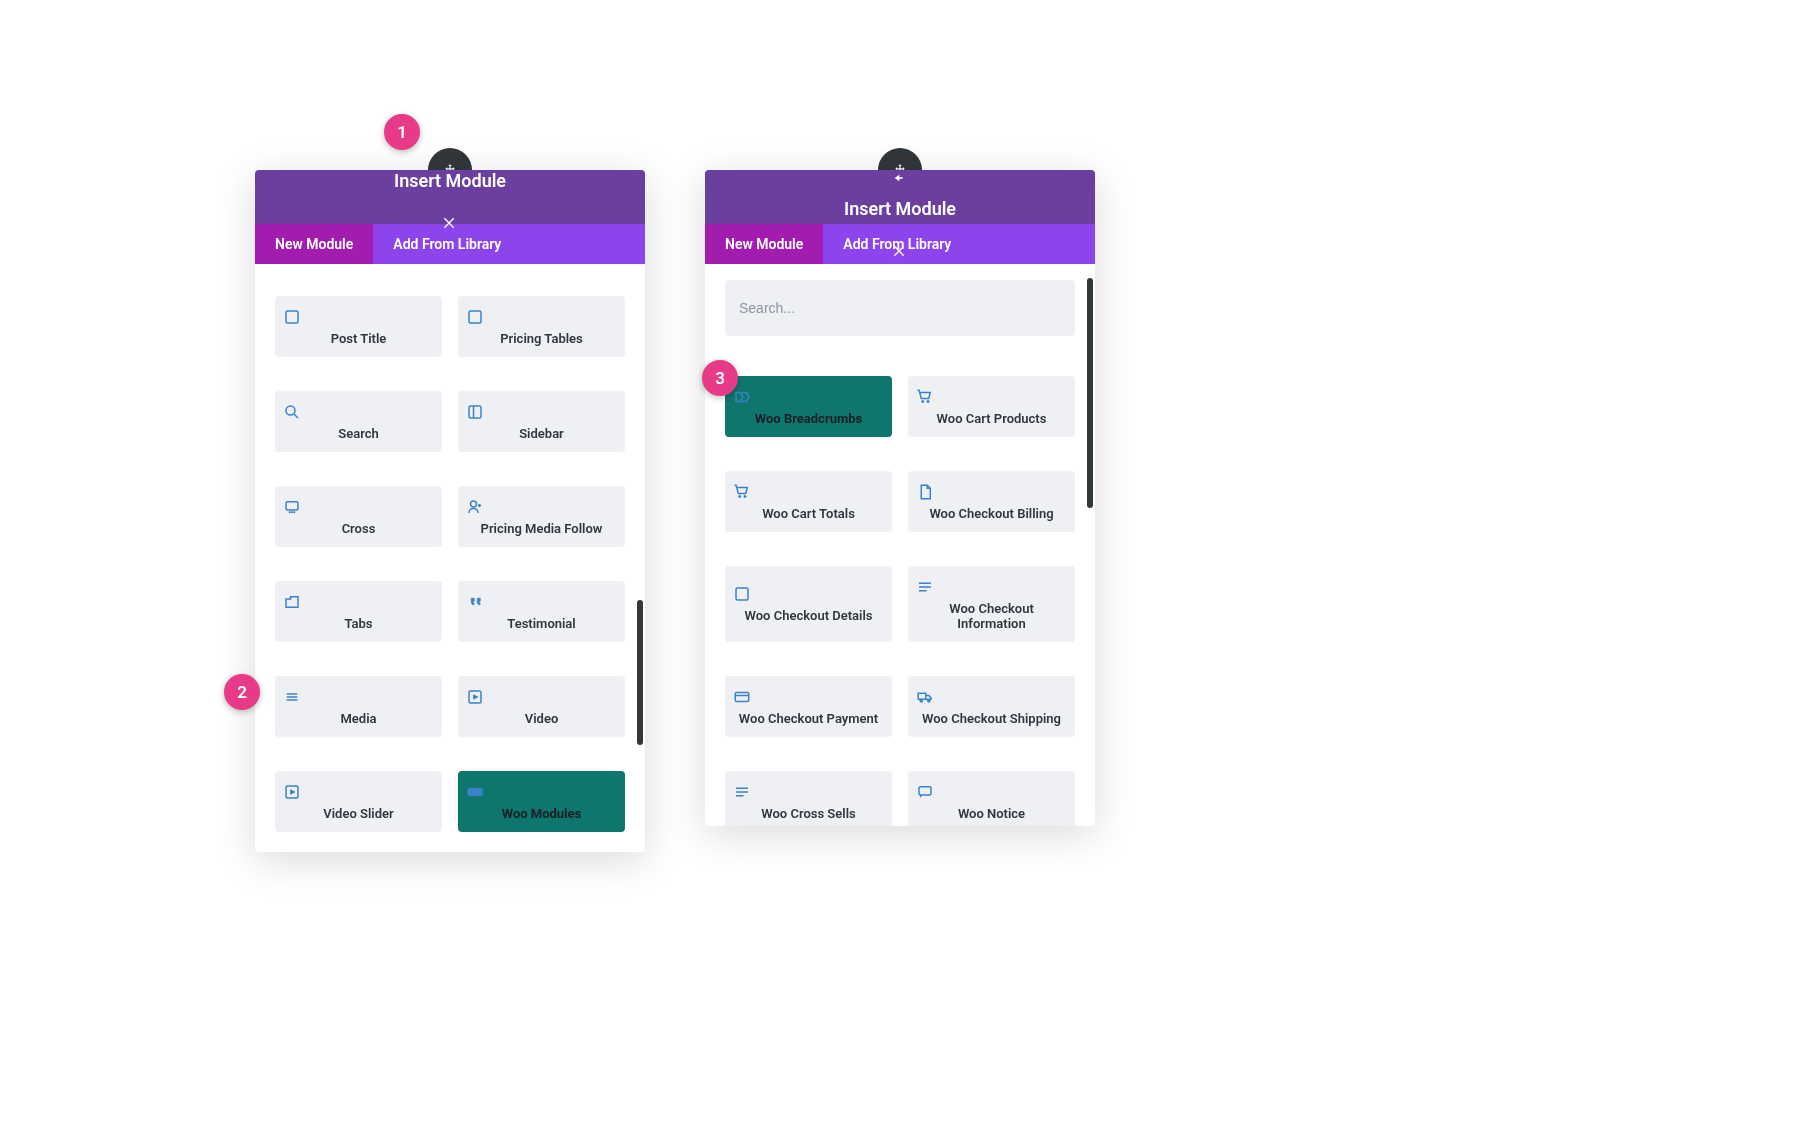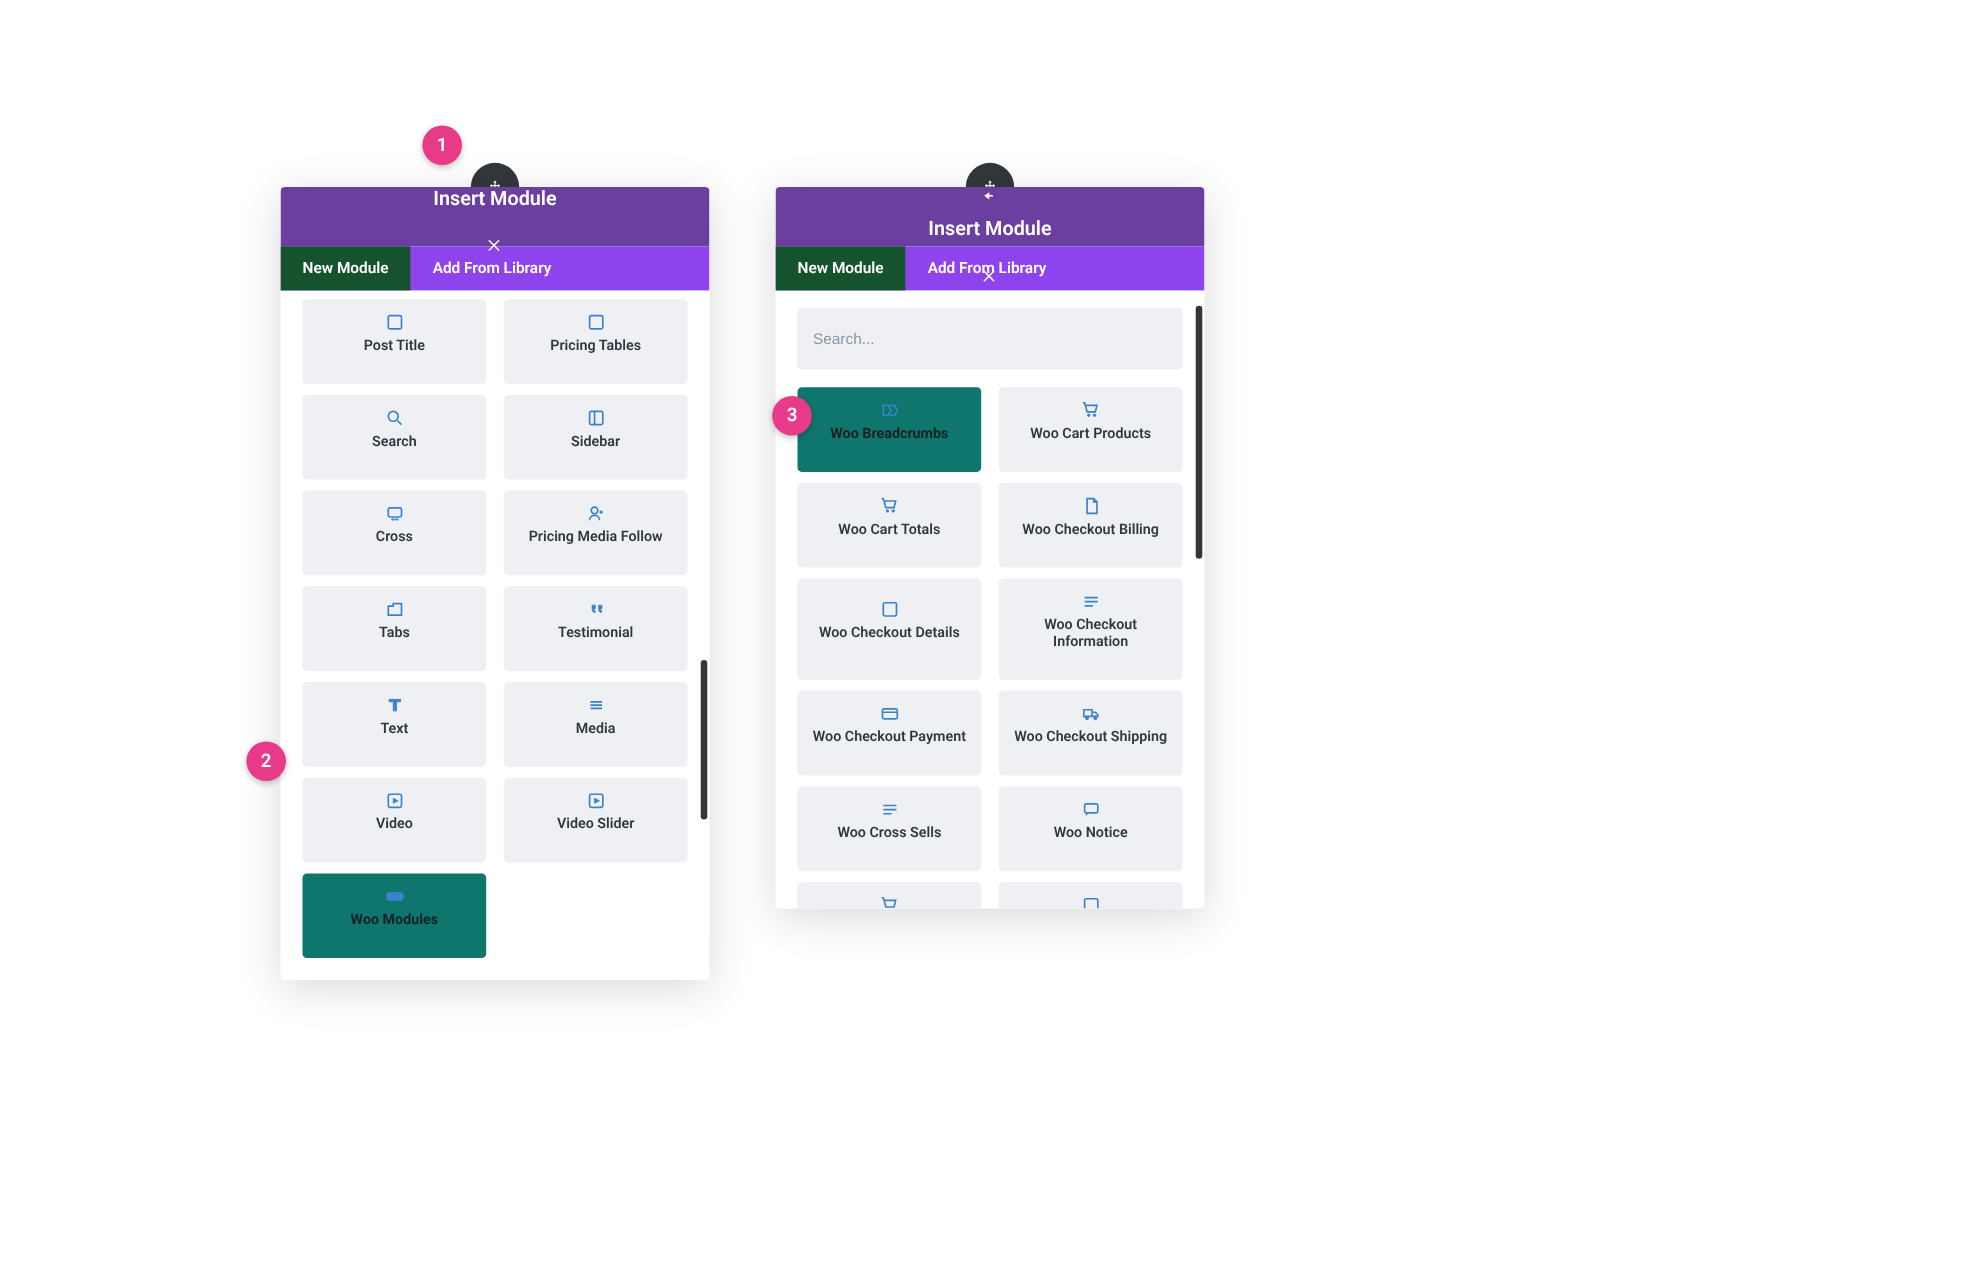--- a/index.html
+++ b/index.html
@@ -63,45 +63,46 @@
     display:flex;
     background:#8e44ec;
   }
   .tab {
     padding:12px 20px;
     font-size:14px;
     color:#fff;
     cursor:pointer;
     font-weight:600;
   }
-  .tab.active { background:#14532d; }
+  .tab.active { background:#a21caf; }
 
   .search-row { padding:16px 20px 8px; }
   .search-input {
     width:100%; border:none; background:#eef0f4; border-radius:4px;
     padding:20px 14px; font-size:14px; color:#4a5560; outline:none;
   }
   .search-input::placeholder{ color:#8a97a3; }
 
   .modules {
     padding:8px 20px 20px;
     display:grid;
     grid-template-columns:1fr 1fr;
     gap:10px 16px;
     position:relative;
   }
   .module {
     background:#eef0f4;
     border-radius:4px;
-    padding:12px 8px 26px;
+    padding:12px 8px 10px;
     text-align:center;
     cursor:pointer;
-    display:flex; flex-direction:column; align-items:center; gap:6px;
+    display:flex; flex-direction:column; gap:6px;
     min-height:60px;
     justify-content:center;
+    margin-top:24px;
   }
   .module.hover { background:#0f766e; }
   .module .mlabel { font-size:13px; color:#303740; font-weight:600; line-height:1.15; }
   .module.hover .mlabel { color:#1a1f26; font-weight:700; }
   .module .micon { width:18px;height:18px; }
   .module .micon svg { width:100%; height:100%; fill:#3b82c9; stroke:#3b82c9; }
 
   .scroll-rail {
     position:absolute;
     right:2px;
@@ -272,26 +273,20 @@
             <span class="micon"><svg>
                 <use href="#i-tabs"></use>
               </svg></span>
             <span class="mlabel">Tabs</span>
           </div>
           <div class="module">
             <span class="micon"><svg>
                 <use href="#i-quote"></use>
               </svg></span>
             <span class="mlabel">Testimonial</span>
-          </div>
-          <div class="module">
-            <span class="micon"><svg>
-                <use href="#i-text"></use>
-              </svg></span>
-            <span class="mlabel">Text</span>
           </div>
           <div class="module">
             <span class="micon"><svg>
                 <use href="#i-toggle"></use>
               </svg></span>
             <span class="mlabel">Media</span>
           </div>
           <div class="module">
             <span class="micon"><svg>
                 <use href="#i-play"></use>

